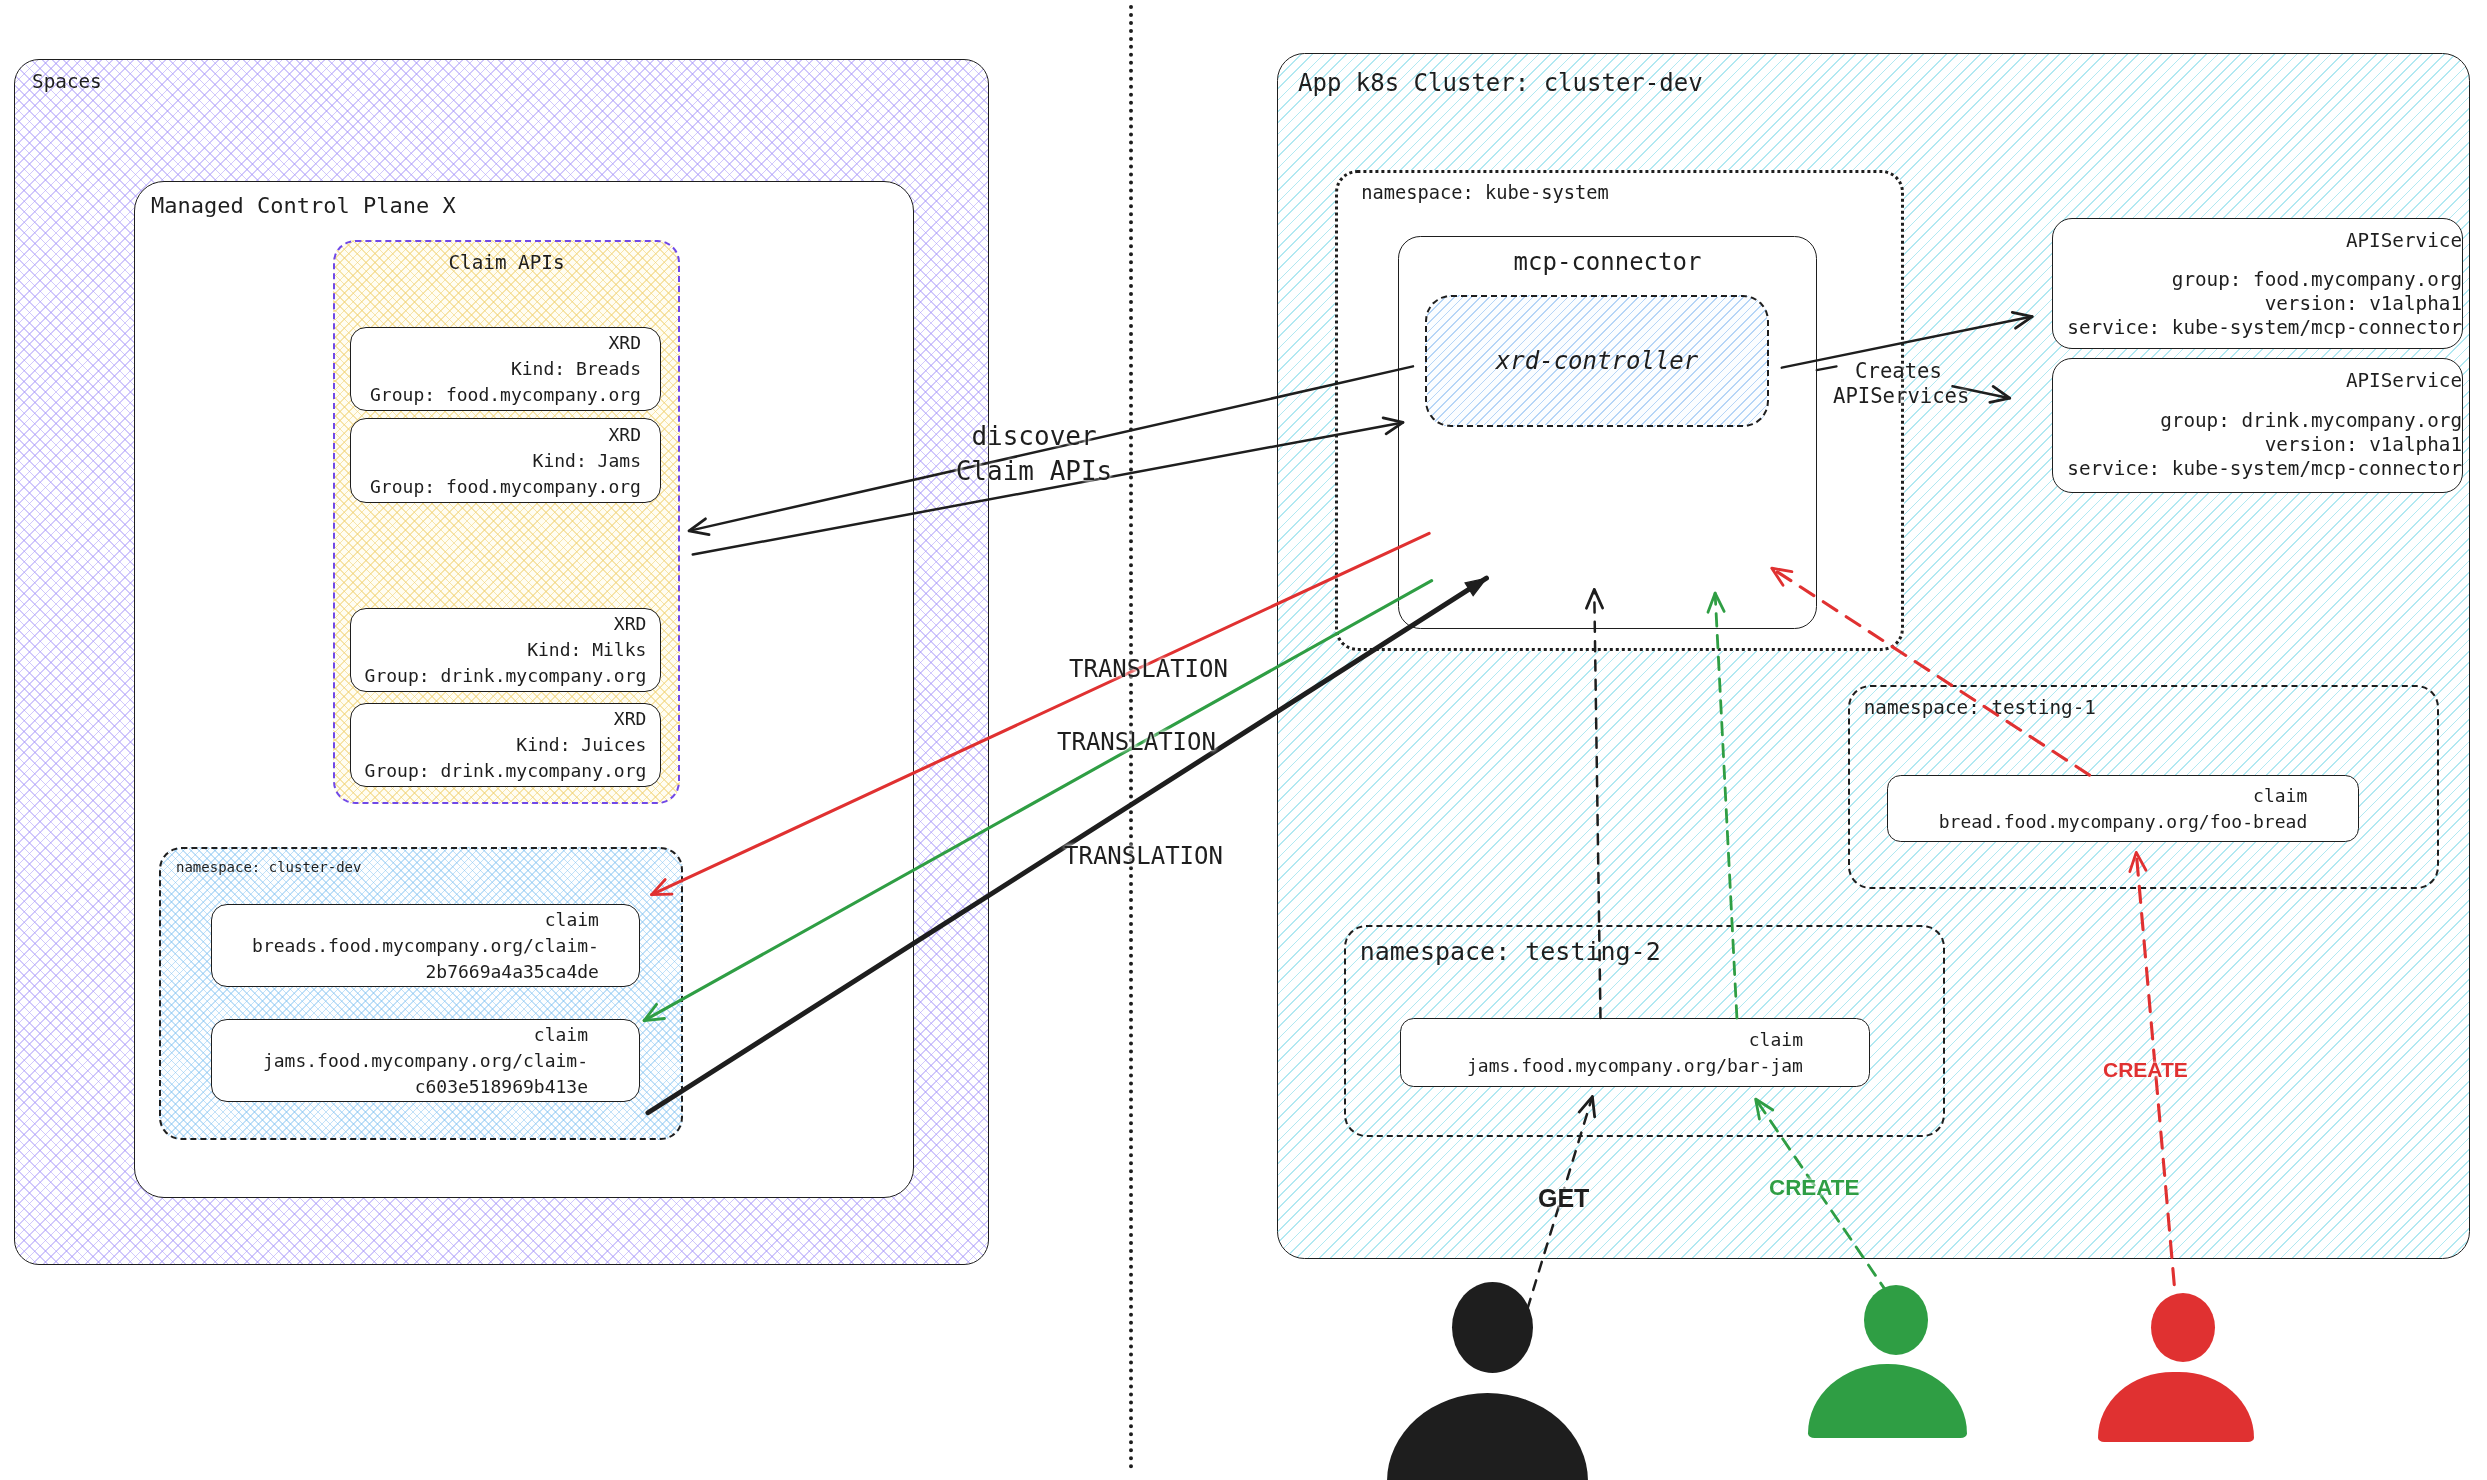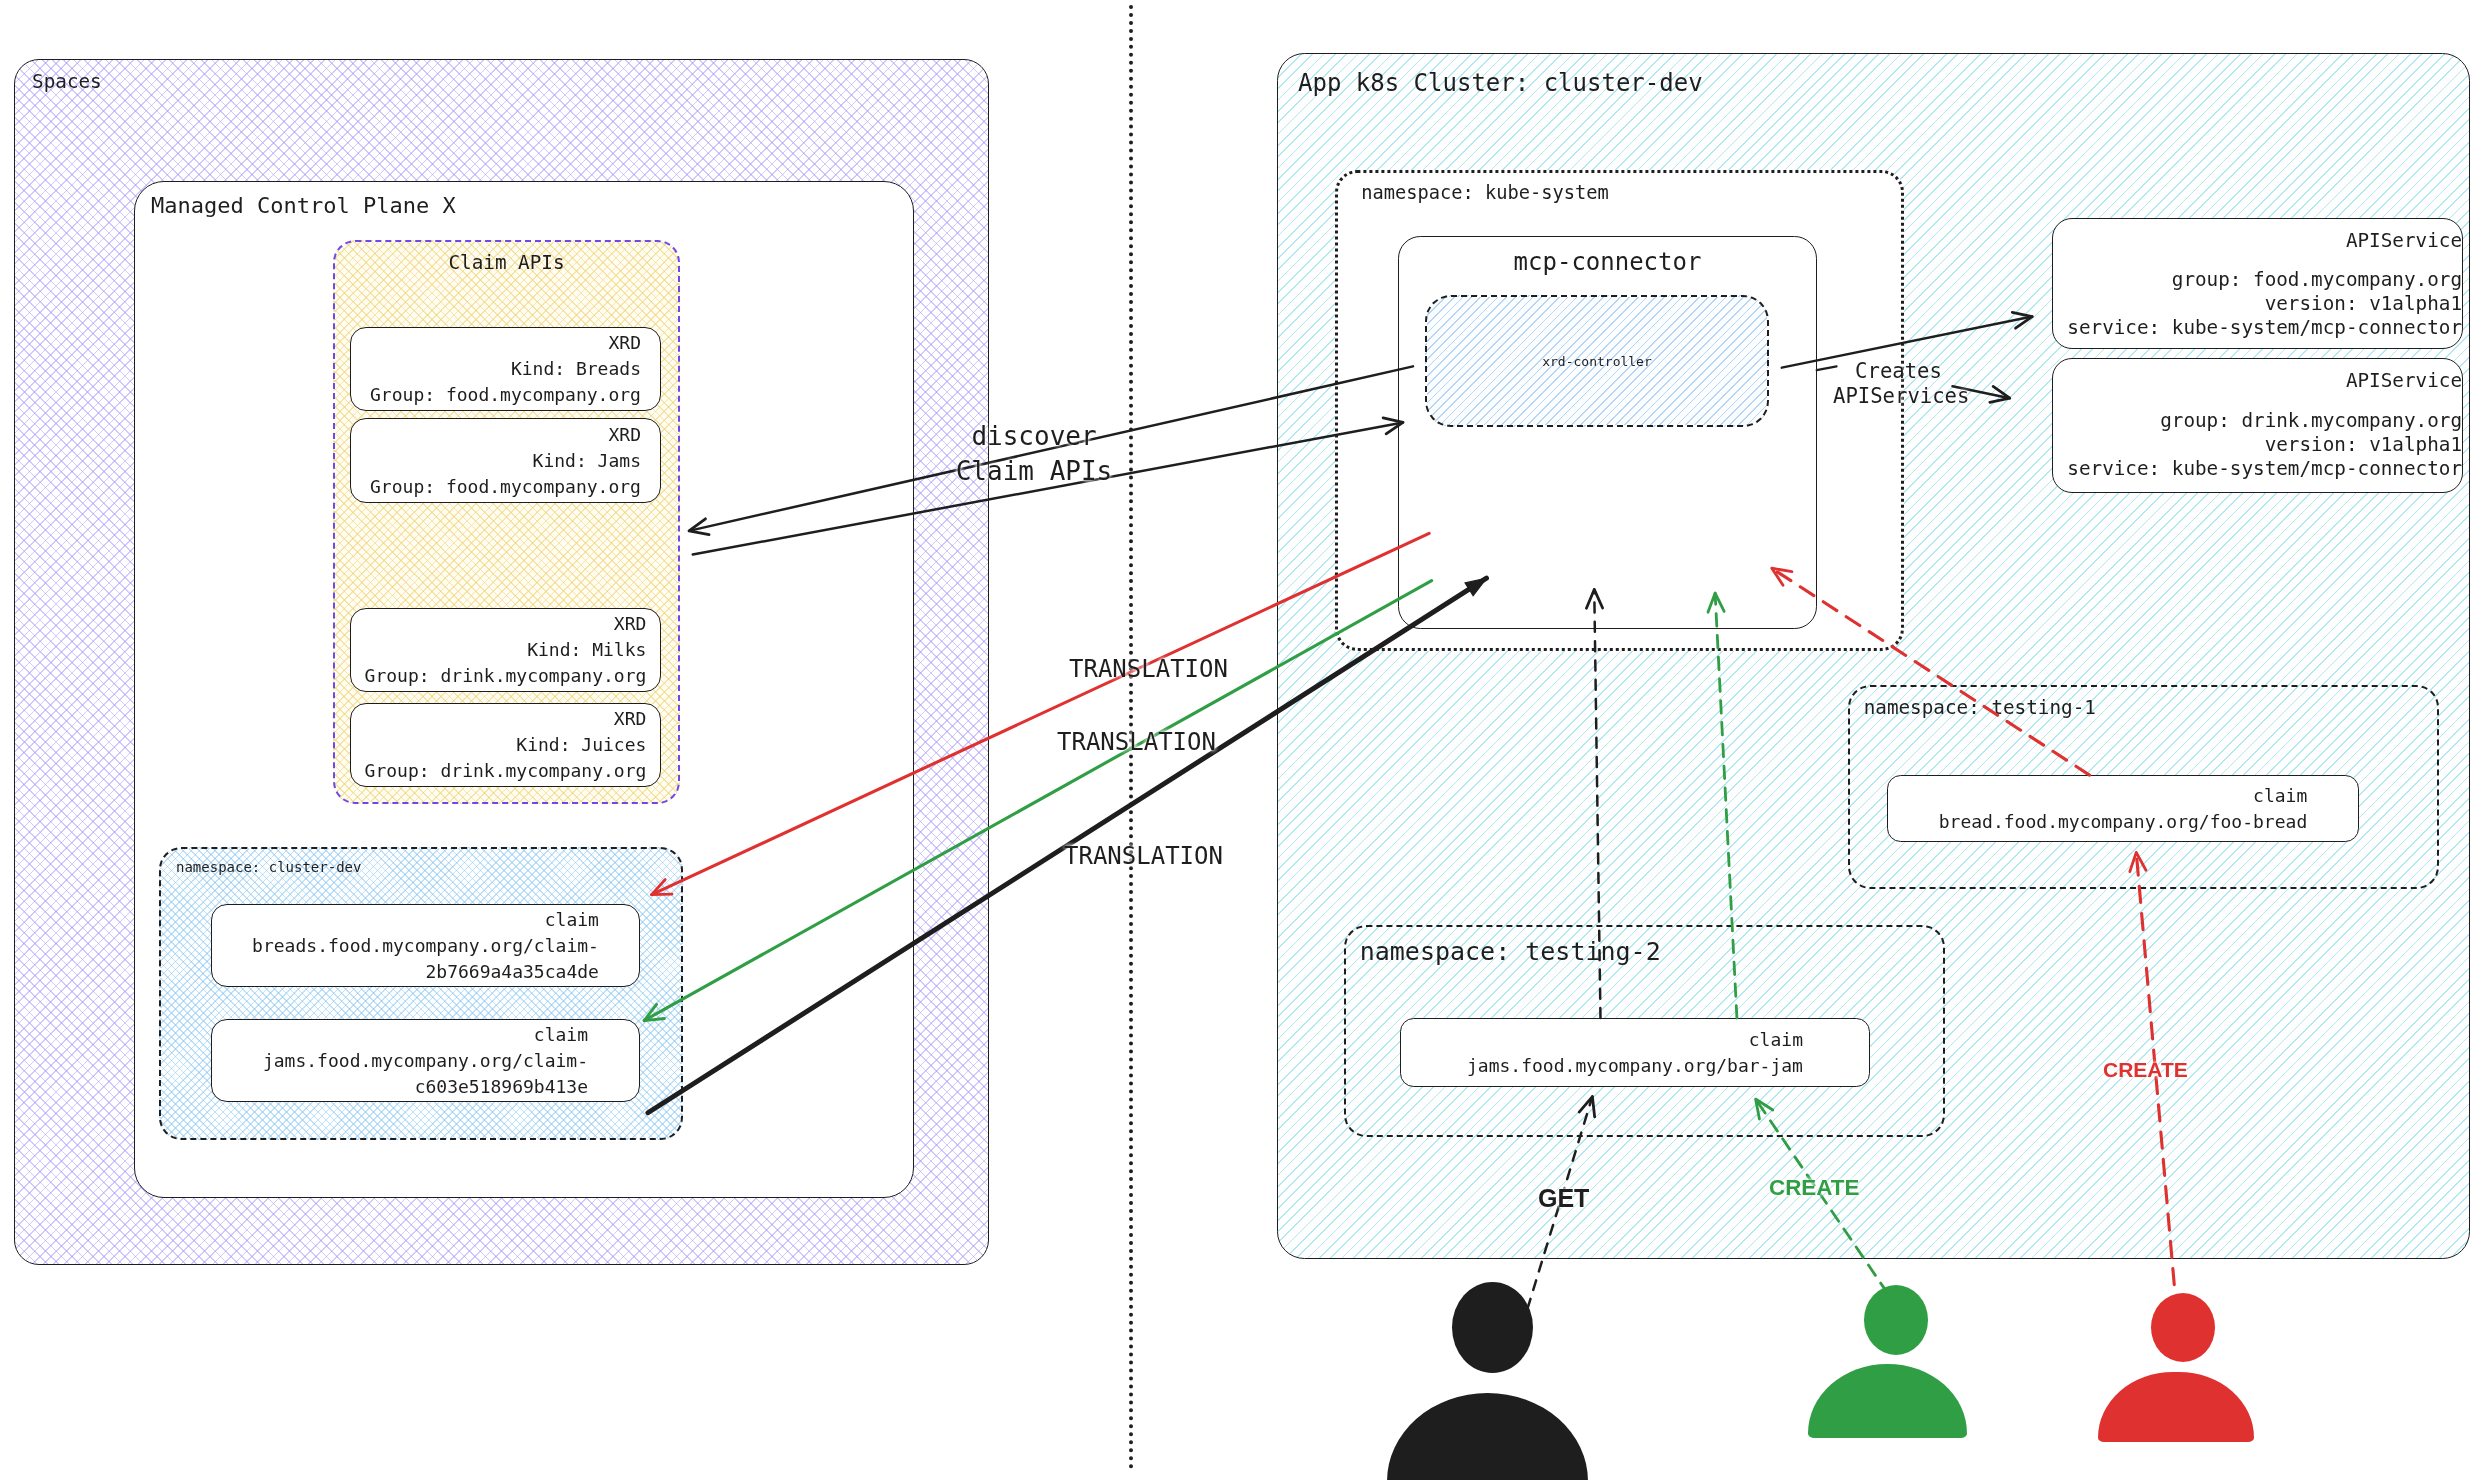--- a/index.html
+++ b/index.html
@@ -79,21 +79,21 @@
   </div>
 
   <div class="box" style="left:1335px;top:170px;width:569px;height:481px;background:#fff;border:3.1px dotted #1e1e1e;border-radius:22.4px;">
     <div class="inlbl" style="left:11.2px;top:8.7px;font-size:18.7px;margin-left:12px;">namespace: kube-system</div>
   </div>
 
   <div class="box" style="left:1398px;top:236px;width:419px;height:393px;background:#fff;border-radius:22.4px;">
     <div class="inlbl ctr" style="left:0;right:0;top:11.2px;font-size:24px;text-align:center;">mcp-connector</div>
   </div>
 
-  <div class="box h-blue vctr pre ctr" style="left:1425px;top:295px;width:344px;height:132px;border:2.5px dashed #1e1e1e;border-radius:26px;font-size:13px;">xrd-controller</div>
+  <div class="box h-blue vctr pre ctr" style="left:1425px;top:295px;width:344px;height:132px;border:2.5px dashed #1e1e1e;border-radius:26px;font-size:24px;font-style:italic;">xrd-controller</div>
 
 
   <div class="box" style="left:2052px;top:218px;width:411px;height:131px;background:#fff;border-radius:20px;">
     <div class="ctr" style="margin-top:10px;font-size:19.3px;">APIService</div>
     <div class="pre ctr" style="margin-top:16px;font-size:19.3px;line-height:24px;">group: food.mycompany.org
 version: v1alpha1
 service: kube-system/mcp-connector</div>
   </div>
   <div class="box" style="left:2052px;top:358px;width:411px;height:135px;background:#fff;border-radius:20px;">
     <div class="ctr" style="margin-top:10px;font-size:19.3px;">APIService</div>

